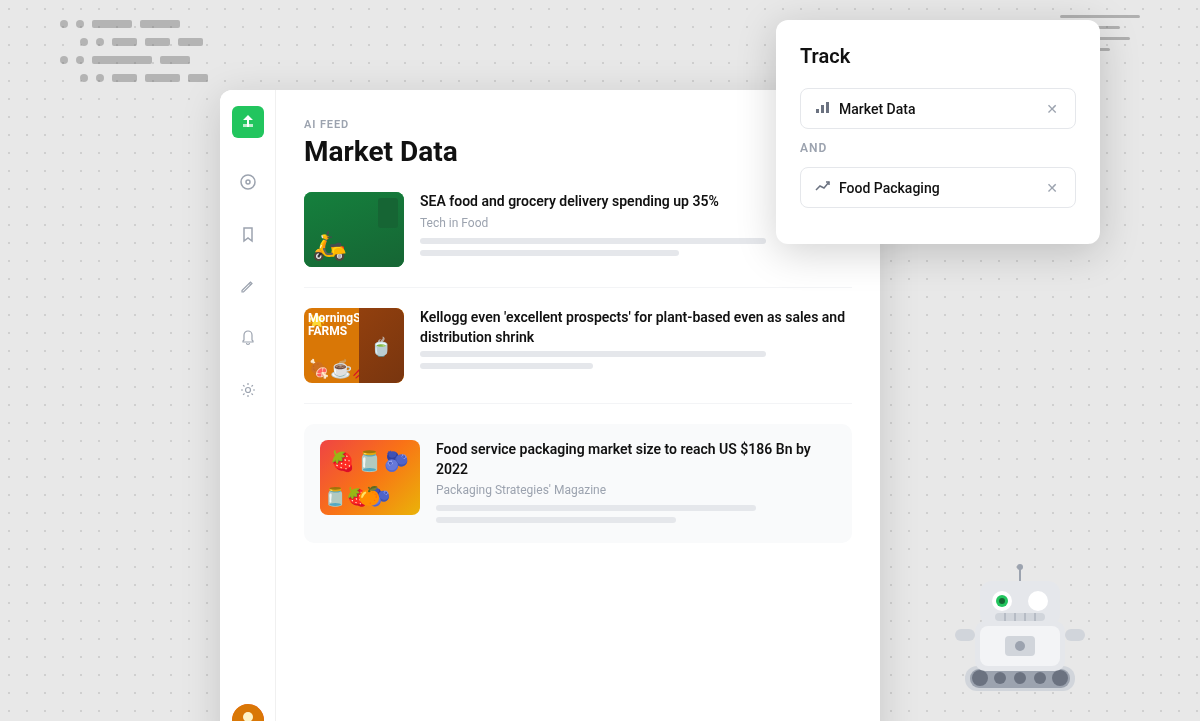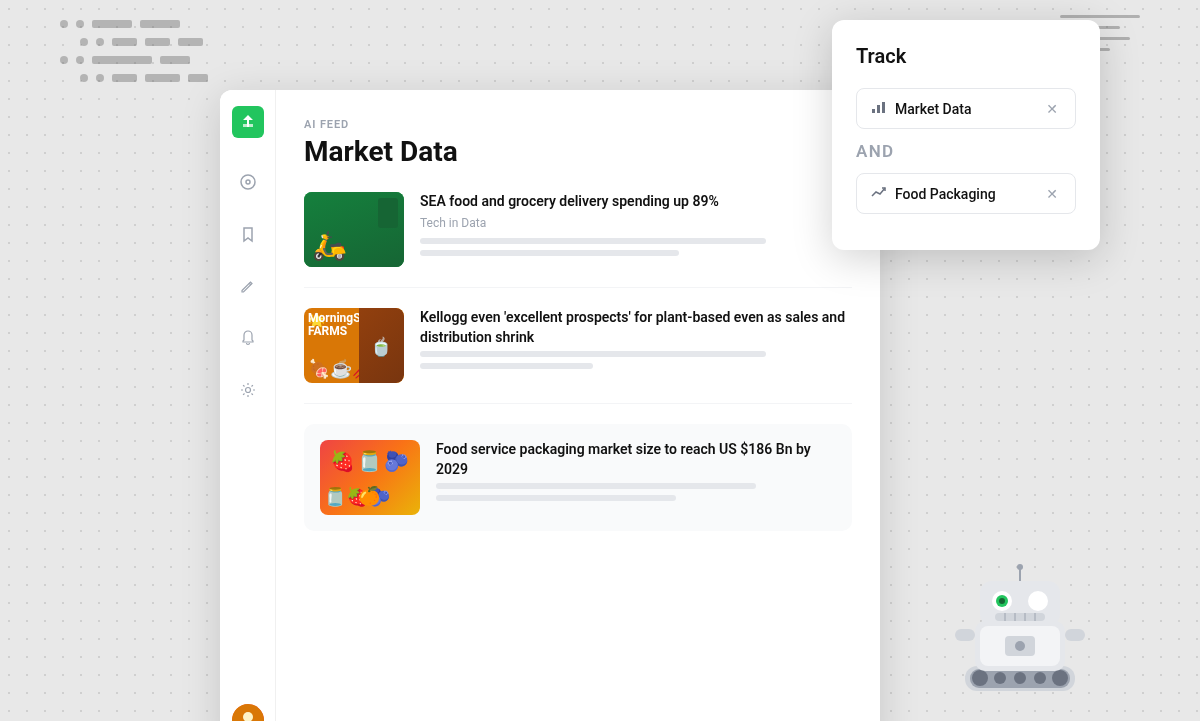--- a/index.html
+++ b/index.html
@@ -195,21 +195,21 @@
 
     .news-bar.wide { width: 80%; }
     .news-bar.medium { width: 60%; }
     .news-bar.narrow { width: 40%; }
 
     
     .track-panel {
       position: absolute;
       top: 20px;
       right: 100px;
-      width: 268px;
+      width: 324px;
       background: #fff;
       border-radius: 12px;
       box-shadow: 0 8px 40px rgba(0,0,0,0.18);
       padding: 24px;
       z-index: 10;
     }
 
     .track-title {
       font-size: 20px;
       font-weight: 600;
@@ -244,21 +244,21 @@
       cursor: pointer;
       font-size: 14px;
       width: 18px;
       height: 18px;
       display: flex;
       align-items: center;
       justify-content: center;
     }
 
     .track-and {
-      font-size: 17px;
+      font-size: 12px;
       font-weight: 600;
       color: #9ca3af;
       letter-spacing: 0.08em;
       margin: 8px 0 12px 0;
     }
 
     
     .robot-illustration {
       position: absolute;
       bottom: 30px;
@@ -378,22 +378,22 @@
     <div class="ai-feed-label">AI FEED</div>
     <div class="page-title">Market Data</div>
 
     <div class="news-item">
       <div class="news-thumbnail thumb-1">
         <div style="position:absolute;inset:0;background:linear-gradient(160deg,#15803d,#166534);"></div>
         <div style="position:absolute;bottom:5px;left:8px;font-size:28px;">🛵</div>
         <div style="position:absolute;top:6px;right:6px;width:20px;height:30px;background:#166534;border-radius:3px;"></div>
       </div>
       <div class="news-body">
-        <div class="news-title">SEA food and grocery delivery spending up 89%</div>
-        <div class="news-source">Tech in Data</div>
+        <div class="news-title">SEA food and grocery delivery spending up 35%</div>
+        <div class="news-source">Tech in Food</div>
         <div class="news-bar wide"></div>
         <div class="news-bar medium" style="margin-top:6px;"></div>
       </div>
     </div>
 
     <div class="news-item">
       <div class="news-thumbnail thumb-2" style="background:#d97706;position:relative;">
         <div style="position:absolute;top:4px;left:4px;font-size:12px;color:white;font-weight:bold;line-height:1.1;">MorningStar<br>FARMS</div>
         <div style="position:absolute;bottom:4px;left:4px;font-size:18px;">🍖☕🥢</div>
         <div style="position:absolute;top:0;right:0;width:45px;height:100%;background:linear-gradient(135deg,#92400e,#78350f);border-radius:0 8px 8px 0;overflow:hidden;">
@@ -410,21 +410,22 @@
     <div class="news-item highlighted">
       <div class="news-thumbnail thumb-3" style="background:linear-gradient(135deg,#ef4444,#f97316,#eab308);position:relative;overflow:hidden;">
         <div style="position:absolute;inset:0;display:flex;flex-wrap:wrap;gap:2px;padding:4px;align-items:center;justify-content:center;">
           <div style="font-size:20px;">🍓</div>
           <div style="font-size:20px;">🫙</div>
           <div style="font-size:20px;">🫐</div>
           <div style="font-size:18px;">🍊</div>
         </div>
       </div>
       <div class="news-body">
-        <div class="news-title">Food service packaging market size to reach US $186 Bn by 2029</div>
+        <div class="news-title">Food service packaging market size to reach US $186 Bn by 2022</div>
+        <div class="news-source">Packaging Strategies' Magazine</div>
         <div class="news-bar wide"></div>
         <div class="news-bar medium" style="margin-top:6px;"></div>
       </div>
     </div>
   </div>
 </div>
 
 <div class="track-panel">
   <div class="track-title">Track</div>
 

